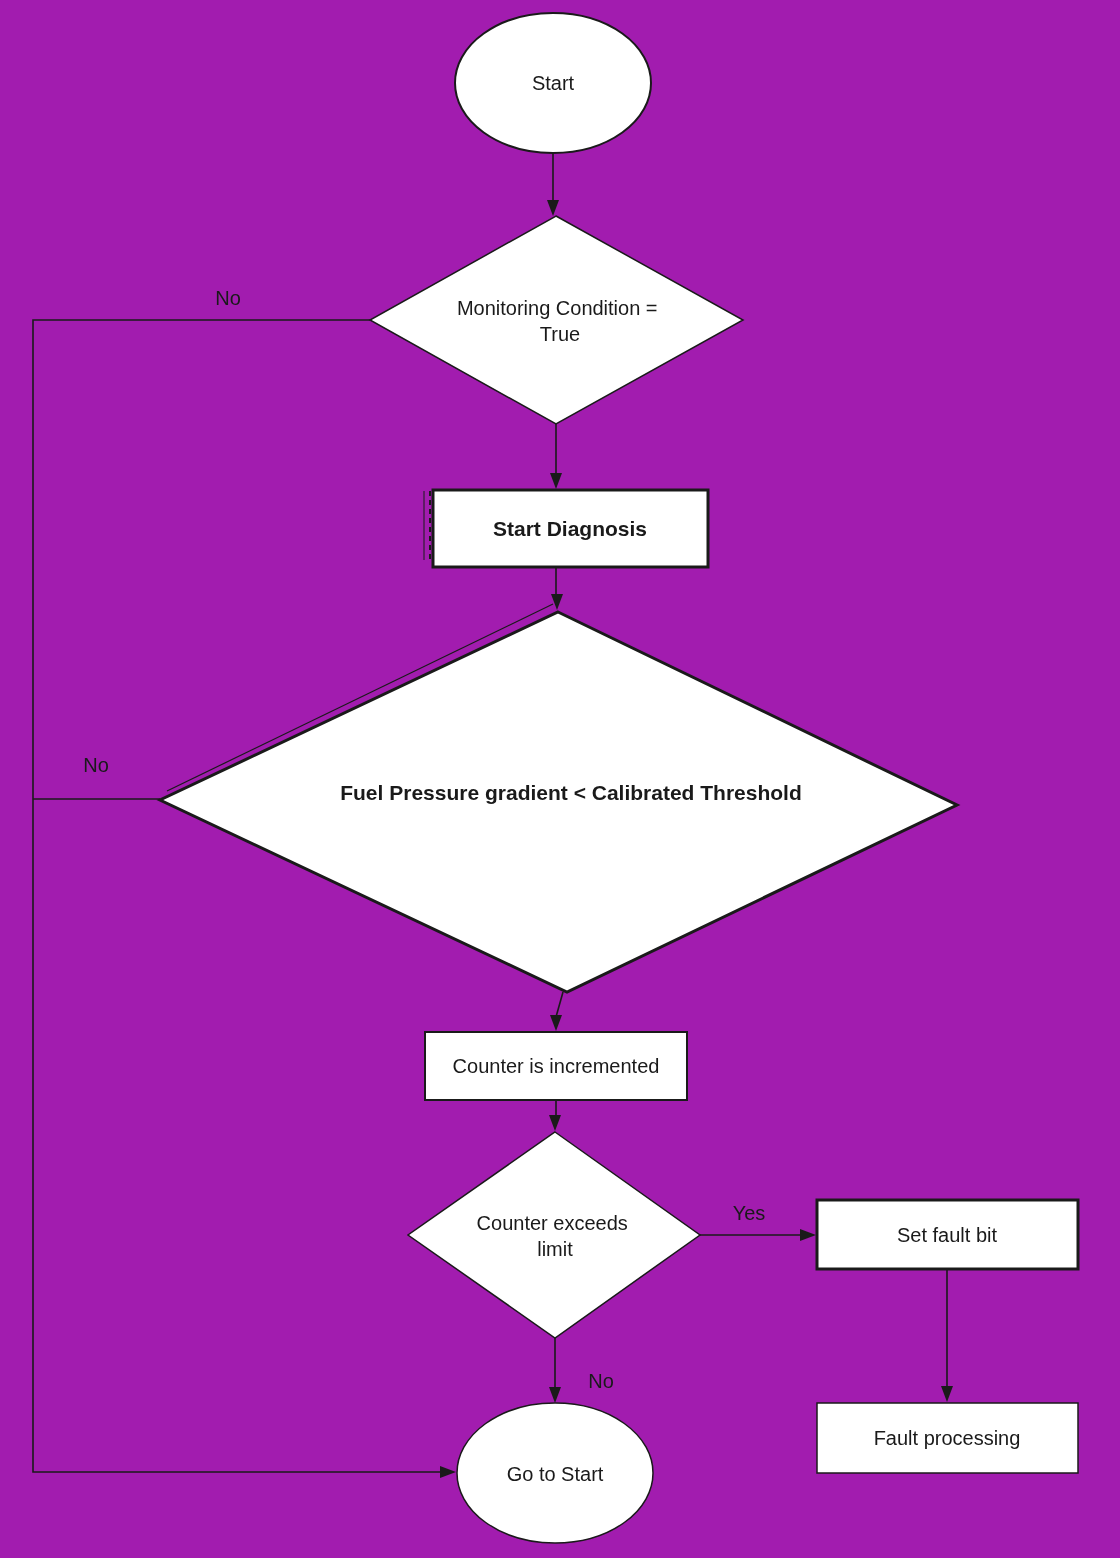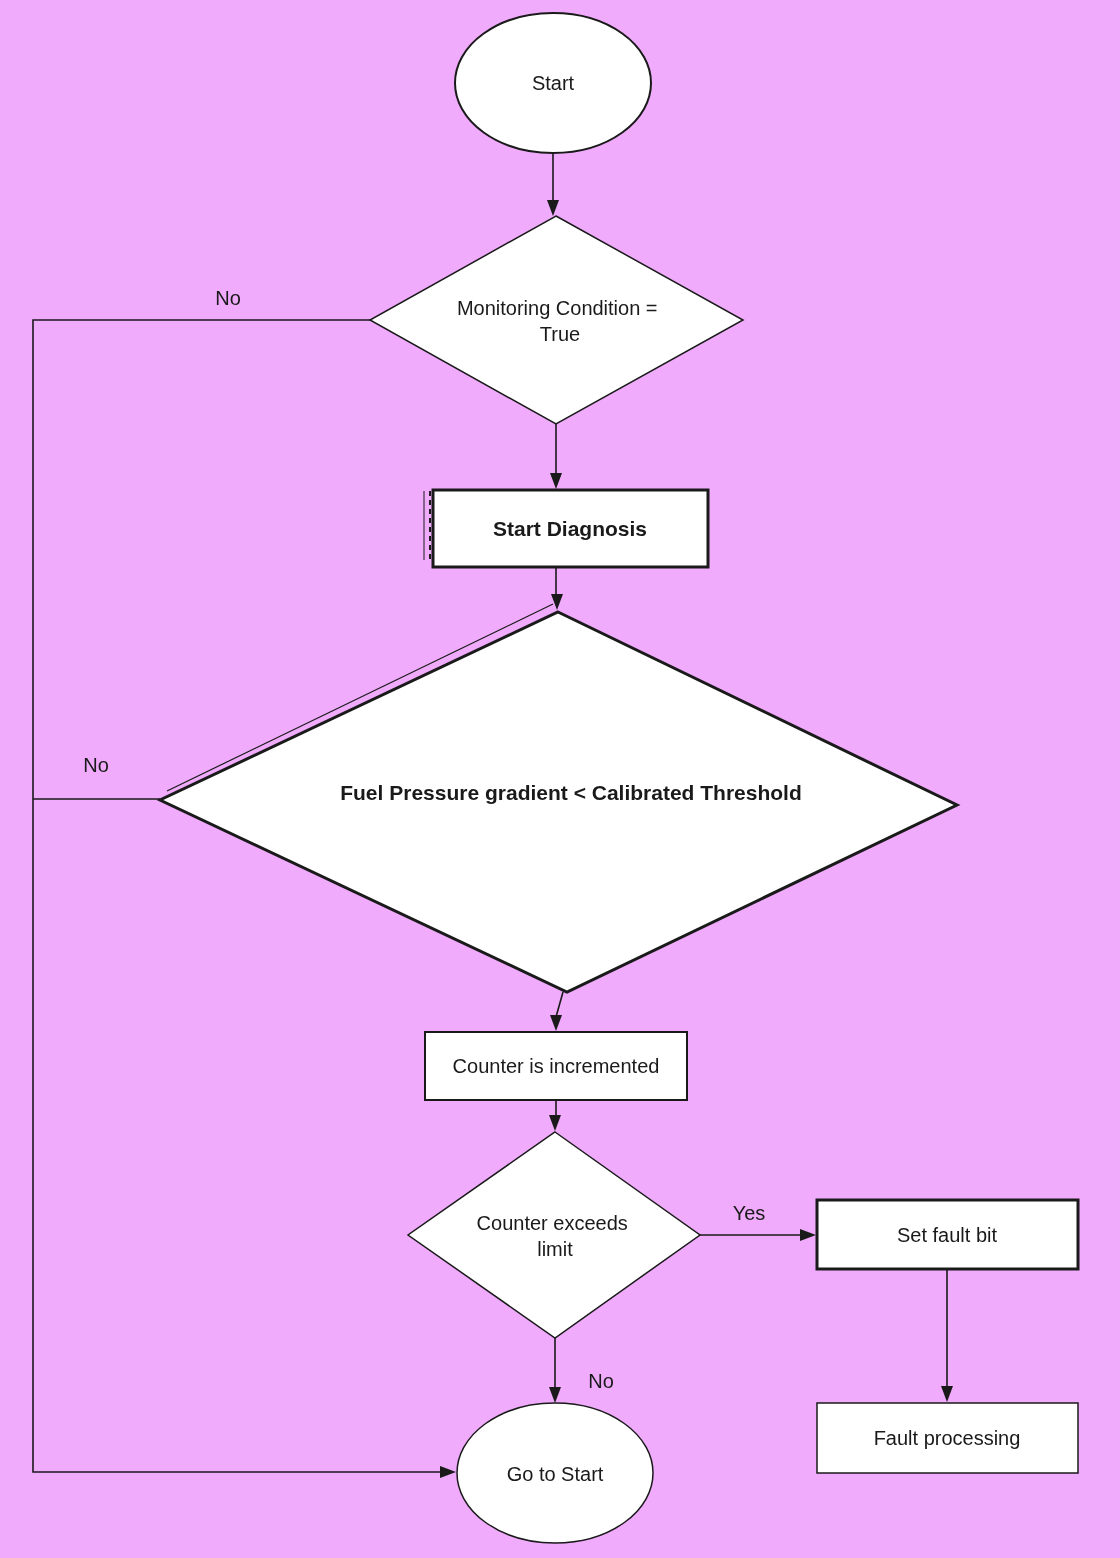--- a/index.html
+++ b/index.html
@@ -5,21 +5,21 @@
   html, body {
     margin: 0;
     padding: 0;
     background: #ffffff;
     font-family: "Liberation Sans", sans-serif;
   }
   .canvas {
     position: relative;
     width: 1120px;
     height: 1558px;
-    background: #f0abfc;
+    background: #a21caf;
     overflow: hidden;
   }
   svg { display: block; }
   .shape {
     fill: #ffffff;
     stroke: #1a1a1a;
   }
   .thin  { stroke-width: 1.5; }
   .mid   { stroke-width: 2; }
   .thick { stroke-width: 3; }

